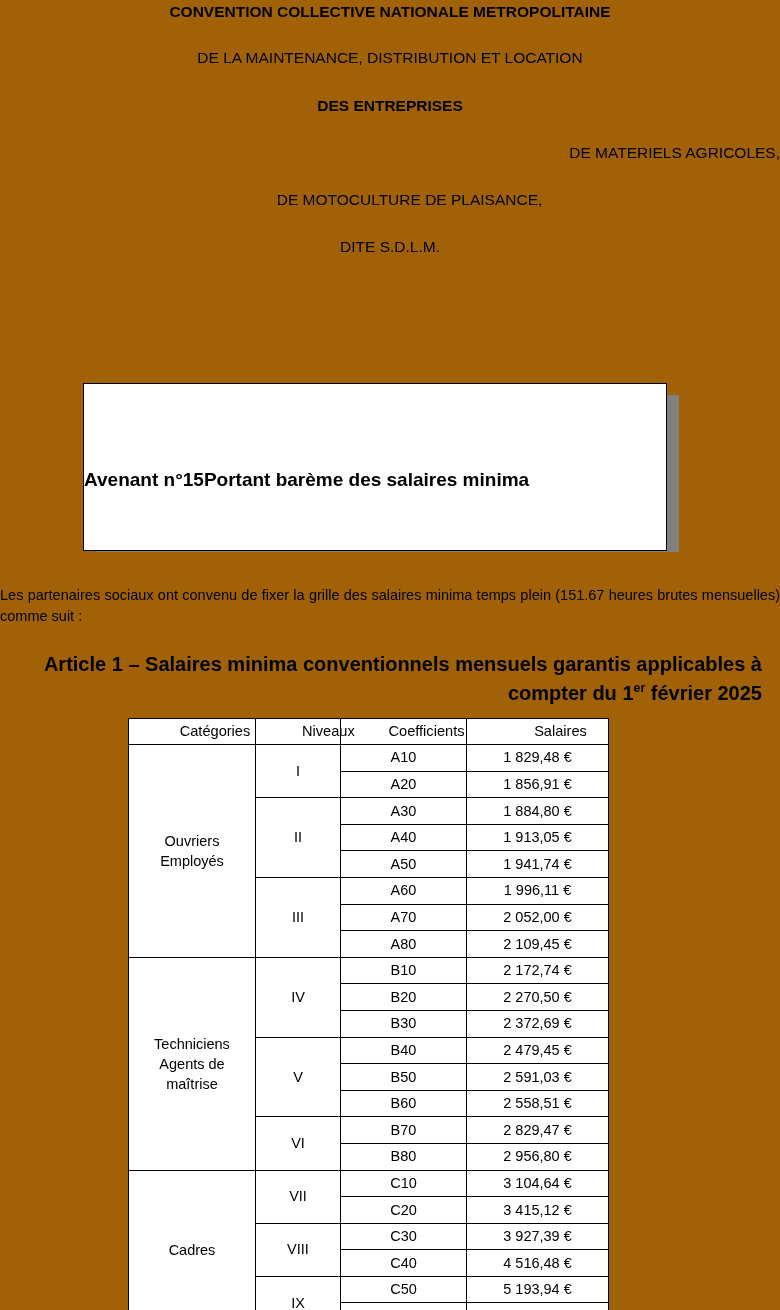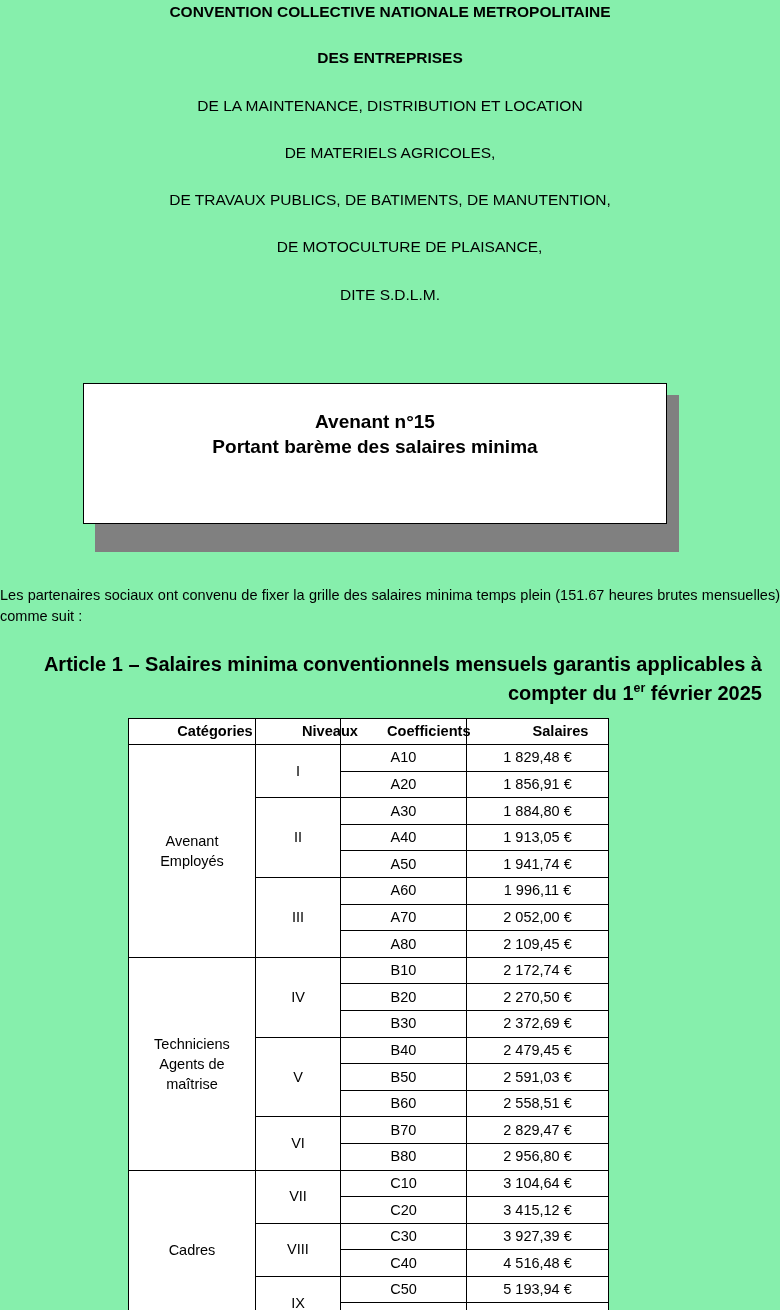--- a/index.html
+++ b/index.html
@@ -4,21 +4,21 @@
 <style>
   html, body {
     margin: 0;
     padding: 0;
     background: #ffffff;
   }
   .page {
     position: relative;
     width: 780px;
     height: 1310px;
-    background: #86efac;
+    background: #a16207;
     font-family: "Liberation Sans", sans-serif;
     color: #000000;
     overflow: hidden;
     box-sizing: border-box;
   }
 
   
   .heading-block {
     padding-top: 4px;
     text-align: center;
@@ -28,21 +28,21 @@
     line-height: 1.05;
     margin: 0 0 28px 0;
     white-space: nowrap;
   }
   .heading-line.bold {
     font-weight: bold;
   }
   .heading-line.l1 { margin-bottom: 30px; }
   .heading-line.l2 { margin-bottom: 31px; }
   .heading-line.l3 { margin-bottom: 31px; }
-  .heading-line.l4 { margin-bottom: 31px; }
+  .heading-line.l4 { margin-bottom: 31px; text-align: right; }
   .heading-line.l5 { margin-bottom: 31px; }
   .heading-line.l6 { margin-bottom: 31px; padding-left: 39px; }
   .heading-line.l7 { margin-bottom: 31px; }
   .heading-line.l8 { margin-bottom: 9px; }
 
   
   .boxwrap {
     position: absolute;
     left: 83px;
     top: 383px;
@@ -55,26 +55,25 @@
     top: 12px;
     width: 584px;
     height: 157px;
     background: #808080;
   }
   .box-main {
     position: absolute;
     left: 0;
     top: 0;
     width: 584px;
-    height: 141px;
+    height: 168px;
     background: #ffffff;
     border: 1.5px solid #000000;
     box-sizing: border-box;
     display: flex;
-    flex-direction: column;
     align-items: center;
     justify-content: flex-start;
     padding-top: 25px;
   }
   .box-line {
     font-size: 19px;
     font-weight: bold;
     line-height: 1.33;
     text-align: center;
     white-space: nowrap;
@@ -135,21 +134,21 @@
   table.salary th,
   table.salary td {
     border: 1.2px solid #000000;
     text-align: center;
     vertical-align: middle;
     padding: 0;
     font-size: 14.5px;
     background: #ffffff;
   }
   table.salary th {
-    font-weight: bold;
+    font-weight: normal;
     font-size: 14.6px;
     height: 25px;
     line-height: 1.1;
     padding-left: 46px;
   }
   table.salary td {
     height: 25.6px;
     line-height: 1.15;
   }
   td.cat-cell,
@@ -160,24 +159,23 @@
   td.sal-cell { font-size: 13.6px; }
   td.coef-cell { font-size: 14.8px; }
 </style>
 </head>
 <body>
 
 <div class="page">
 
   <div class="heading-block">
     <div class="heading-line bold l1">CONVENTION COLLECTIVE NATIONALE METROPOLITAINE</div>
+    <div class="heading-line l3">DE LA MAINTENANCE, DISTRIBUTION ET LOCATION</div>
     <div class="heading-line bold l2">DES ENTREPRISES</div>
-    <div class="heading-line l3">DE LA MAINTENANCE, DISTRIBUTION ET LOCATION</div>
     <div class="heading-line l4">DE MATERIELS AGRICOLES,</div>
-    <div class="heading-line l5">DE TRAVAUX PUBLICS, DE BATIMENTS, DE MANUTENTION,</div>
     <div class="heading-line l6">DE MOTOCULTURE DE PLAISANCE,</div>
     <div class="heading-line l8">DITE S.D.L.M.</div>
   </div>
 
   <div class="boxwrap">
     <div class="box-shadow-layer"></div>
     <div class="box-main">
       <div class="box-line">Avenant n°15</div>
       <div class="box-line">Portant barème des salaires minima</div>
     </div>
@@ -201,21 +199,21 @@
         <tr>
           <th>Catégories</th>
           <th>Niveaux</th>
           <th>Coefficients</th>
           <th>Salaires</th>
         </tr>
       </thead>
       <tbody id="salary-table-body">
           <tr>
             <td class="cat-cell" rowspan="8">
-              <span class="catline">Avenant</span>
+              <span class="catline">Ouvriers</span>
               <span class="catline">Employés</span>
             </td>
             <td class="niv-cell" rowspan="2">I</td>
             <td class="coef-cell">A10</td>
             <td class="sal-cell">1 829,48 €</td>
           </tr>
           <tr>
             <td class="coef-cell">A20</td>
             <td class="sal-cell">1 856,91 €</td>
           </tr>

